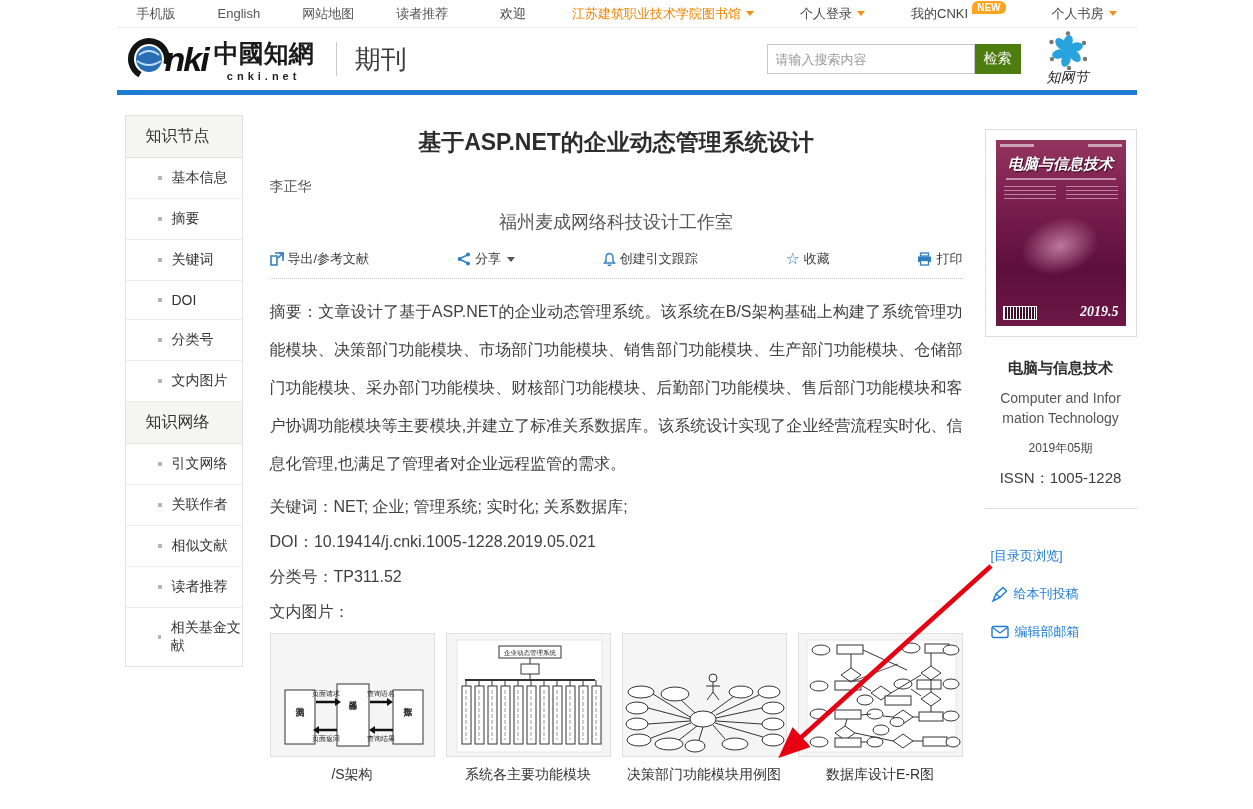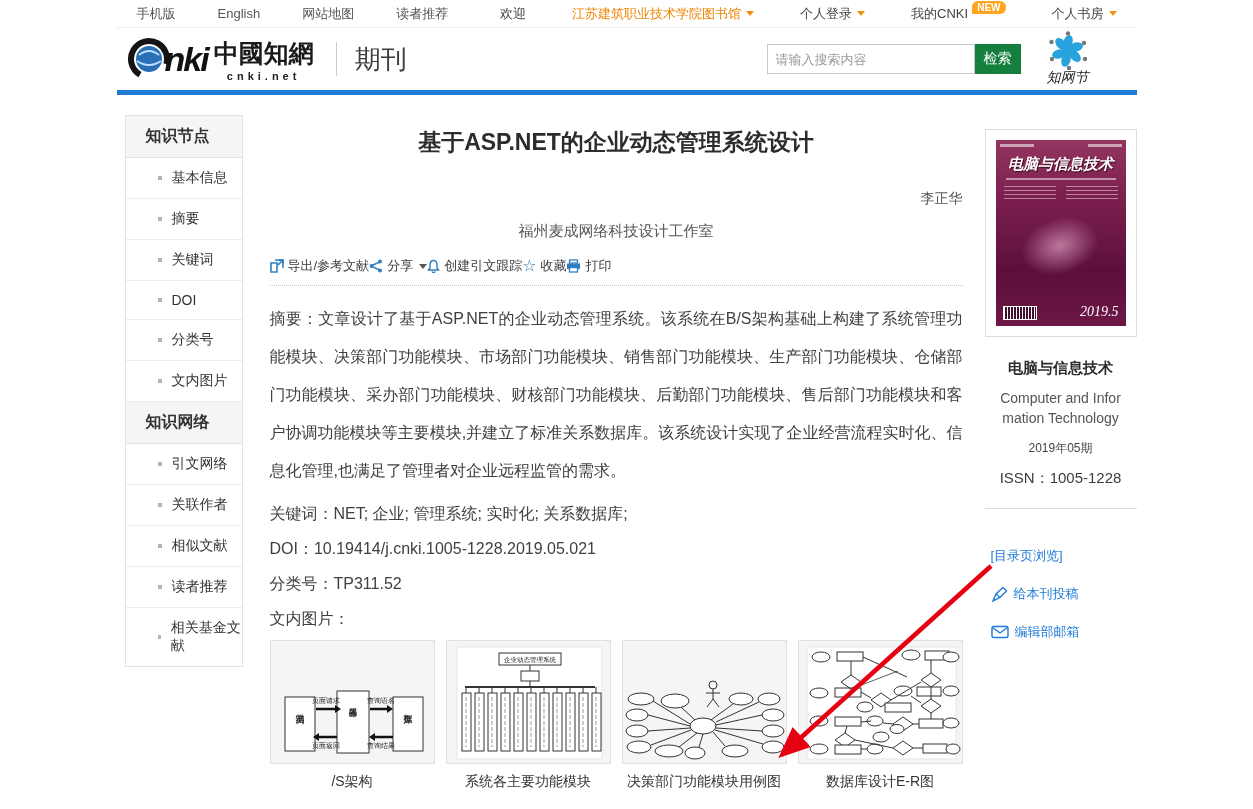--- a/index.html
+++ b/index.html
@@ -23,41 +23,41 @@
   .logo-latin { font-size:34px; font-weight:bold; letter-spacing:-2px; color:#111; margin-left:-6px; font-style:italic; }
   .logo-cjk-wrap { margin-left:6px; text-align:center; }
   .logo-cn { font-family:"Liberation Serif","DejaVu Serif",serif; font-size:25px; font-weight:bold; color:#1a1a1a; }
   .logo-net { font-size:11px; letter-spacing:4px; color:#222; font-weight:bold; }
   .hdr-divider { width:1px; height:34px; background:#ccc; margin:0 18px 0 22px; }
   .section-name { font-size:26px; color:#3c3c3c; }
   .hdr-spacer { flex:1; }
   .searchbox { display:flex; align-items:flex-end; margin-right:26px; }
   .search-input { width:208px; height:30px; border:1px solid #c9c9c9; padding:0 8px; font-size:13px; color:#333; outline:none; }
   .search-input::placeholder { color:#999; }
-  .search-btn { height:30px; width:46px; background:#15803d; color:#fff; border:none; font-size:14px; cursor:pointer; }
+  .search-btn { height:30px; width:46px; background:#4d7c0f; color:#fff; border:none; font-size:14px; cursor:pointer; }
   .zwj { display:flex; flex-direction:column; align-items:center; margin-right:28px; }
   .zwj-text { font-family:"Liberation Serif","DejaVu Serif",serif; font-size:14px; color:#222; font-style:italic; margin-top:-2px; }
   .blue-bar { height:5px; background:#1e7cd5; }
 
   
   .content { display:flex; padding:20px 0 0 8px; }
 
   
   .sidebar { width:220px; border:1px solid #e2e2e2; align-self:flex-start; }
-  .side-header { background:#f5f5f4; font-size:16px; font-weight:bold; color:#333; padding:10px 0 10px 20px; border-bottom:1px solid #e2e2e2; }
+  .side-header { background:#f5f5f4; font-size:16px; font-weight:normal; color:#333; padding:10px 0 10px 20px; border-bottom:1px solid #e2e2e2; }
   .side-item { display:flex; align-items:center; padding:11px 0 11px 32px; font-size:14px; color:#333; border-bottom:1px solid #ececec; cursor:pointer; background:#fff; }
   .side-item:last-child { border-bottom:none; }
   .bullet { width:4px; height:4px; background:#b5b5b5; margin-right:10px; display:inline-block; }
 
   
   .main { width:762px; margin-left:27px; }
   .art-title { text-align:center; font-size:23px; font-weight:bold; color:#2c2c2c; margin-top:12px; }
-  .art-author { text-align:right; font-size:14px; color:#565656; margin-top:32px; cursor:pointer; }
-  .art-aff { text-align:center; font-size:15px; color:#565656; margin-top:14px; cursor:pointer; }
-  .action-row { display:flex; justify-content:flex-start; align-items:center; font-size:13px; color:#3c3c3c; margin-top:16px; padding-bottom:10px; border-bottom:1px dotted #c9c9c9; }
+  .art-author { text-align:left; font-size:14px; color:#565656; margin-top:20px; cursor:pointer; }
+  .art-aff { text-align:center; font-size:18px; color:#565656; margin-top:14px; cursor:pointer; }
+  .action-row { display:flex; justify-content:space-between; align-items:center; font-size:13px; color:#3c3c3c; margin-top:16px; padding-bottom:10px; border-bottom:1px dotted #c9c9c9; }
   .action { display:flex; align-items:center; gap:4px; cursor:pointer; }
   .action svg { display:block; }
   .share-caret { width:0; height:0; border-left:4px solid transparent; border-right:4px solid transparent; border-top:5px solid #555; margin-left:2px; }
   .abstract { font-size:16px; color:#404040; line-height:38px; margin-top:14px; text-align:justify; }
   .meta-line { font-size:16px; color:#404040; margin-top:14px; }
   .meta-line .lbl { color:#404040; }
   .figs-row { display:flex; gap:11px; margin-top:10px; }
   .fig { width:165px; text-align:center; }
   .fig-box { width:165px; height:124px; border:1px solid #e0e0e0; background:#f5f5f5; cursor:pointer; overflow:hidden; }
   .fig-cap { font-size:14px; color:#333; margin-top:9px; }
@@ -69,21 +69,21 @@
   .cover { width:130px; height:186px; background:linear-gradient(#93355f 0%, #7d2050 30%, #5d0f3c 70%, #6d1746 100%); position:relative; }
   .cover-meta { display:flex; justify-content:space-between; padding:4px 4px 0; }
   .cover-meta i { display:block; width:34px; height:3px; background:rgba(255,255,255,.55); }
   .cover-title { color:#fff; font-family:"Liberation Serif","DejaVu Serif",serif; font-style:italic; font-weight:bold; font-size:15px; text-align:center; margin-top:8px; text-shadow:1px 1px 1px #3a0722; white-space:nowrap; }
   .cover-subline { height:2px; background:rgba(255,255,255,.5); margin:4px 10px 0; }
   .cover-arts { display:flex; justify-content:space-between; padding:6px 8px 0; }
   .cover-arts i { display:block; width:52px; height:16px; background:repeating-linear-gradient(rgba(255,255,255,.45) 0 1px, transparent 1px 4px); }
   .cover-blob { position:absolute; left:24px; top:78px; width:80px; height:56px; background:radial-gradient(ellipse at 50% 50%, rgba(255,200,230,.55), rgba(255,255,255,0) 70%); border-radius:50%; transform:rotate(-18deg); }
   .cover-bottom { position:absolute; bottom:6px; left:0; right:0; display:flex; justify-content:space-between; align-items:flex-end; padding:0 7px; }
   .barcode { width:34px; height:14px; background:repeating-linear-gradient(90deg,#fff 0 1px,#40102c 1px 3px); border:1px solid #fff; }
-  .cover-issue { color:#fff; font-family:"Liberation Serif","DejaVu Serif",serif; font-style:italic; font-weight:normal; font-size:14px; }
+  .cover-issue { color:#fff; font-family:"Liberation Serif","DejaVu Serif",serif; font-style:italic; font-weight:bold; font-size:14px; }
   .j-name { font-size:15px; font-weight:bold; color:#2c2c2c; margin-top:22px; }
   .j-en { font-size:14px; color:#555; margin-top:10px; line-height:20px; }
   .j-issue { font-size:12px; color:#444; margin-top:12px; }
   .j-issn { font-size:15px; color:#3c3c3c; margin-top:12px; }
   .j-divider { border-top:1px solid #ddd; width:152px; margin:20px auto 0; }
   .j-links { text-align:left; padding-left:6px; margin-top:38px; }
   .j-link { display:flex; align-items:center; gap:6px; color:#1e7bd9; font-size:13px; margin-top:20px; cursor:pointer; }
   .j-link:first-child { margin-top:0; }
 
   

